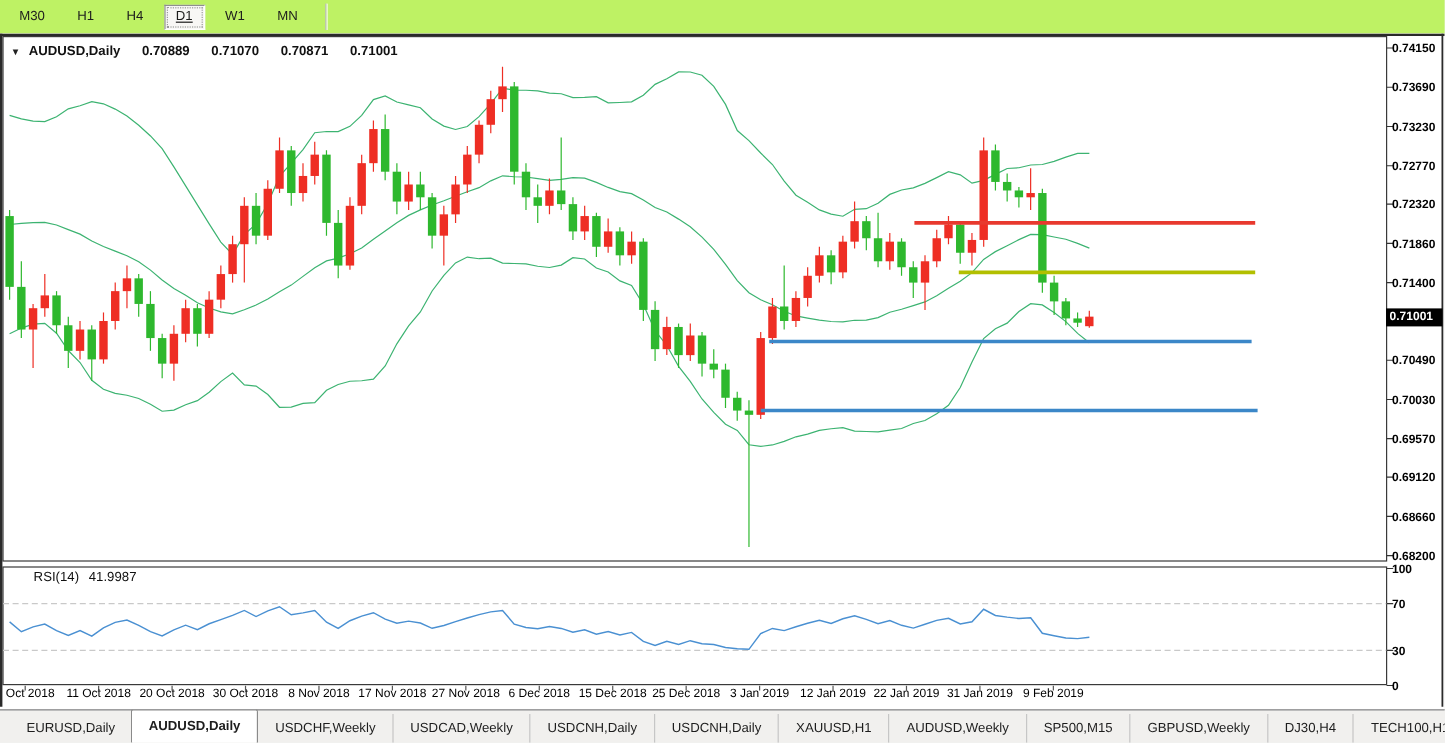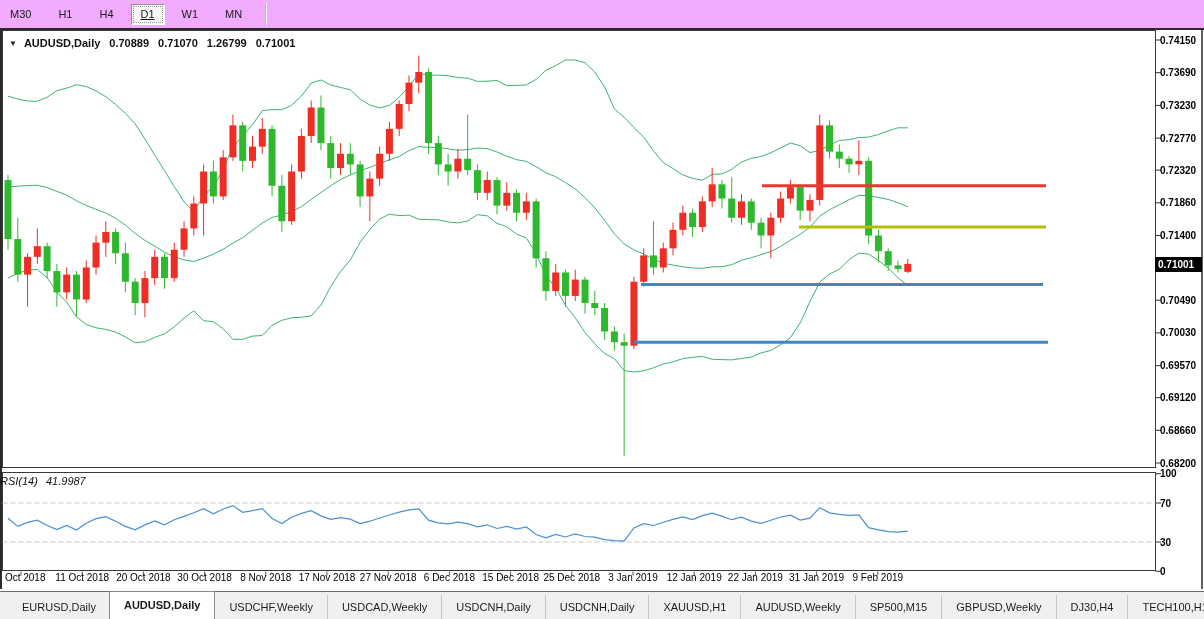--- a/index.html
+++ b/index.html
@@ -1,26 +1,26 @@
 <!DOCTYPE html>
 <html><head>
 <meta charset="utf-8">
 <style>
   html,body{margin:0;padding:0;width:1204px;height:619px;overflow:hidden;
     font-family:"Liberation Sans",sans-serif;background:#f1f0ee;}
-  .toolbar{height:28px;background:#f0abfc;display:flex;align-items:center;box-sizing:border-box;}
+  .toolbar{height:28px;background:#bef264;display:flex;align-items:center;padding-left:6px;box-sizing:border-box;}
   .tf-btn{font-size:11px;color:#1c1c1c;padding:3px 9px;margin-right:7px;border:1px solid transparent;background:transparent;cursor:default;line-height:13px;}
   .tf-btn.active{background:#f8f7f5;border:1px solid;border-color:#8f8f8f #ffffff #ffffff #8f8f8f;outline:1px dotted #9a9a9a;outline-offset:-3px;text-decoration:underline;}
   .tb-sep{width:0;height:22px;border-left:1px solid #bdbdbd;border-right:1px solid #ffffff;margin:0 6px;}
   .main{position:relative;width:1204px;height:563px;background:#ffffff;}
   .main svg{position:absolute;left:0;top:0;}
   .chart-title{position:absolute;left:9px;top:9px;font-size:11px;font-weight:bold;color:#111;display:flex;align-items:center;z-index:5;}
   .chart-title .tri{font-size:8px;margin-right:7px;color:#222;}
-  .chart-title span.v{margin-left:9px;text-align:center;}
-  .rsi-title{position:absolute;left:0;top:447px;font-size:11px;color:#111;z-index:5;font-style:italic;}
+  .chart-title span.v{margin-left:18px;text-align:center;}
+  .rsi-title{position:absolute;left:28px;top:447px;font-size:11px;color:#111;z-index:5;}
   .rsi-title span.v{margin-left:5px;}
   .price-badge{position:absolute;left:1155px;top:229px;width:47px;height:15px;background:#000;color:#fff;
     font-size:10px;font-weight:bold;line-height:15px;padding-left:3px;box-sizing:border-box;z-index:6;}
   .tabbar{height:28px;background:#f1f0ee;border-top:1px solid #6e6e70;display:flex;align-items:flex-end;padding-left:8px;box-sizing:border-box;}
   .tab{font-size:11px;color:#1d1d1d;padding:0 14px;line-height:24px;height:24px;border-left:1px solid #c6c6c6;white-space:nowrap;cursor:default;}
   .tab:first-child{border-left:none;}
   .tab.active{background:#ffffff;font-weight:bold;height:27px;line-height:26px;border:1px solid #8a8a8a;border-bottom:none;border-radius:2px 2px 0 0;margin:0 -1px;position:relative;z-index:2;}
   .tab-scroll{margin-left:auto;display:flex;align-items:center;height:100%;padding-right:4px;}
   .tab-scroll span{font-size:10px;color:#333;padding:0 5px;cursor:default;}
 </style>
@@ -312,21 +312,21 @@
       <line x1="0" y1="1" x2="1204" y2="1" stroke="#2a2a2a" stroke-width="2"></line>
       <line x1="1" y1="0" x2="1" y2="561" stroke="#2a2a2a" stroke-width="2"></line>
       <line x1="1202" y1="0" x2="1202" y2="561" stroke="#2a2a2a" stroke-width="1.5"></line>
     </svg>
 
   <div class="chart-title">
     <span class="tri">▼</span>
     <span>AUDUSD,Daily</span>
     <span class="v">0.70889</span>
     <span class="v">0.71070</span>
-    <span class="v">1.26799</span>
+    <span class="v">0.70871</span>
     <span class="v">0.71001</span>
   </div>
 
   <div class="rsi-title">
     <span>RSI(14)</span>
     <span class="v">41.9987</span>
   </div>
 
   <div class="price-badge">0.71001</div>
 </div>

